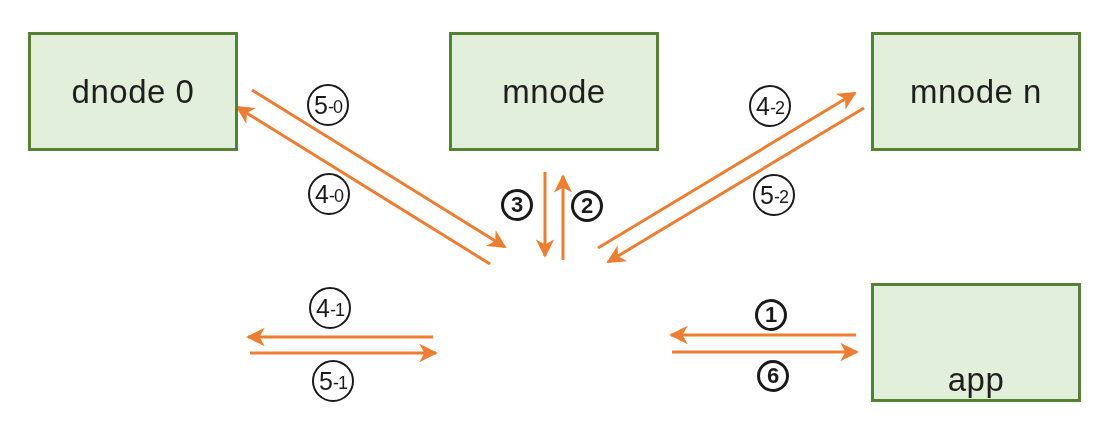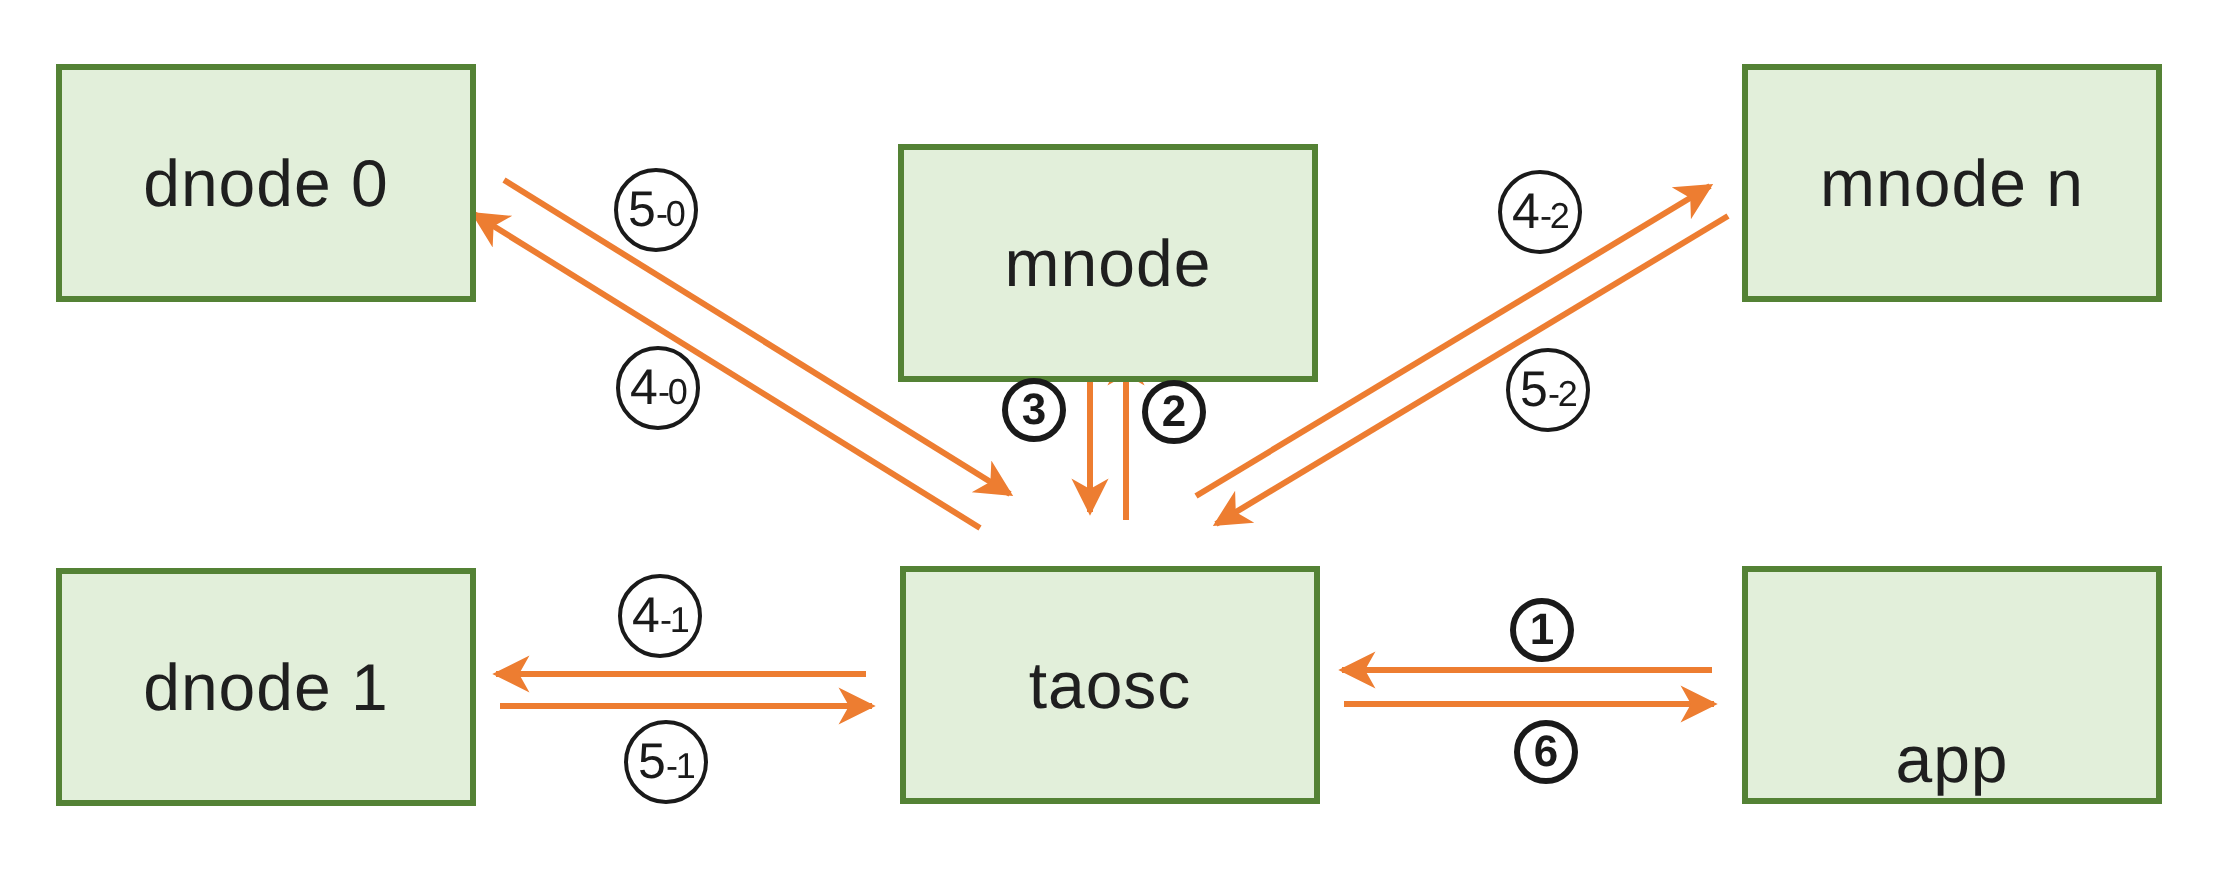--- a/index.html
+++ b/index.html
@@ -29,21 +29,21 @@
     border: 3px solid #548235;
     box-sizing: border-box;
     display: flex;
     align-items: center;
     justify-content: center;
     font-size: 33px;
     color: #1f1f1f;
     letter-spacing: 0.5px;
   }
   .node-dnode0 { left: 28px;  top: 32px;  }
-  .node-mnode  { left: 449px; top: 32px; margin-top: 40px;  }
+  .node-mnode  { left: 449px; top: 32px;  }
   .node-dnoden { left: 871px; top: 32px;  }
   .node-dnode1 { left: 28px;  top: 284px; }
   .node-taosc  { left: 450px; top: 283px; }
   .node-app    { left: 871px; top: 283px; align-items: flex-end; }
 
   .elabel {
     position: absolute;
     box-sizing: border-box;
     background: #ffffff;
     border: 2.5px solid #1a1a1a;
@@ -100,26 +100,20 @@
 
   <div class="node node-dnode0">
     <span>dnode 0</span>
   </div>
   <div class="node node-mnode">
     <span>mnode</span>
   </div>
   <div class="node node-dnoden">
     <span>mnode n</span>
   </div>
-  <div class="node node-dnode1">
-    <span>dnode 1</span>
-  </div>
-  <div class="node node-taosc">
-    <span>taosc</span>
-  </div>
   <div class="node node-app">
     <span>app</span>
   </div>
 
   <div class="elabel double el-5-0">
     <span class="main">5</span>
       <span class="sub">-0</span>
   </div>
   <div class="elabel double el-4-0">
     <span class="main">4</span>

